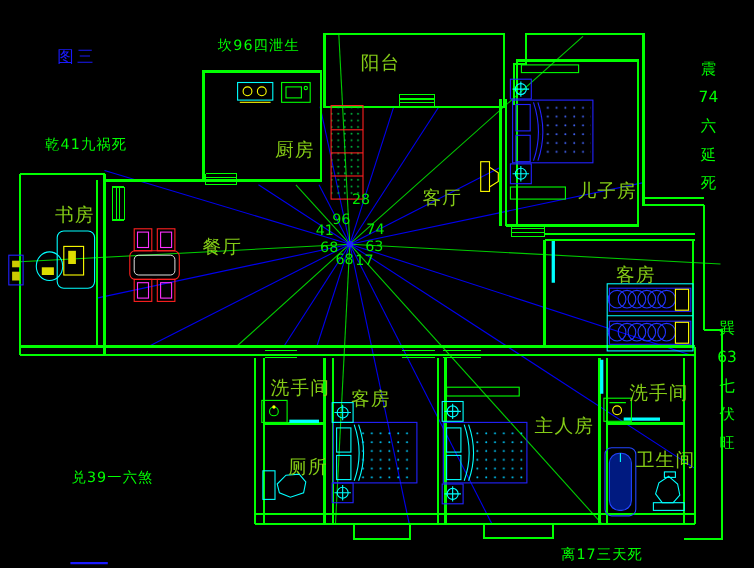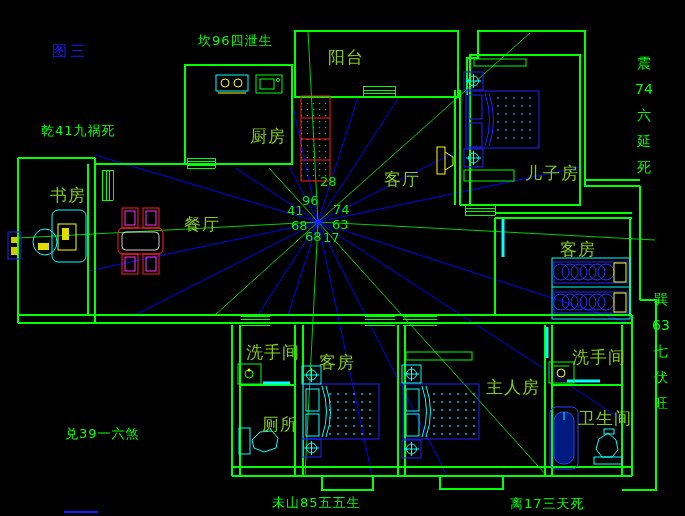--- a/index.html
+++ b/index.html
@@ -270,21 +270,20 @@
   </g>
 
   <line x1="64" y1="512" x2="98" y2="512" stroke="#1a1aff" stroke-width="2"></line>
 </svg>
 
 <div class="fig" style="left:52px;top:42px">图三</div>
 
 <div class="lbl" style="left:198px;top:32px">坎96四泄生</div>
 <div class="lbl" style="left:41px;top:122px">乾41九祸死</div>
 <div class="lbl" style="left:65px;top:425px">兑39一六煞</div>
-<div class="lbl" style="left:272px;top:494px">未山85五五生</div>
 <div class="lbl" style="left:510px;top:495px">离17三天死</div>
 
 <div class="vlabel" style="left:631px;top:50px">
   <div>震</div>
   <div>74</div>
   <div>六</div>
   <div>延</div>
   <div>死</div>
 </div>
 <div class="vlabel" style="left:648px;top:286px">

